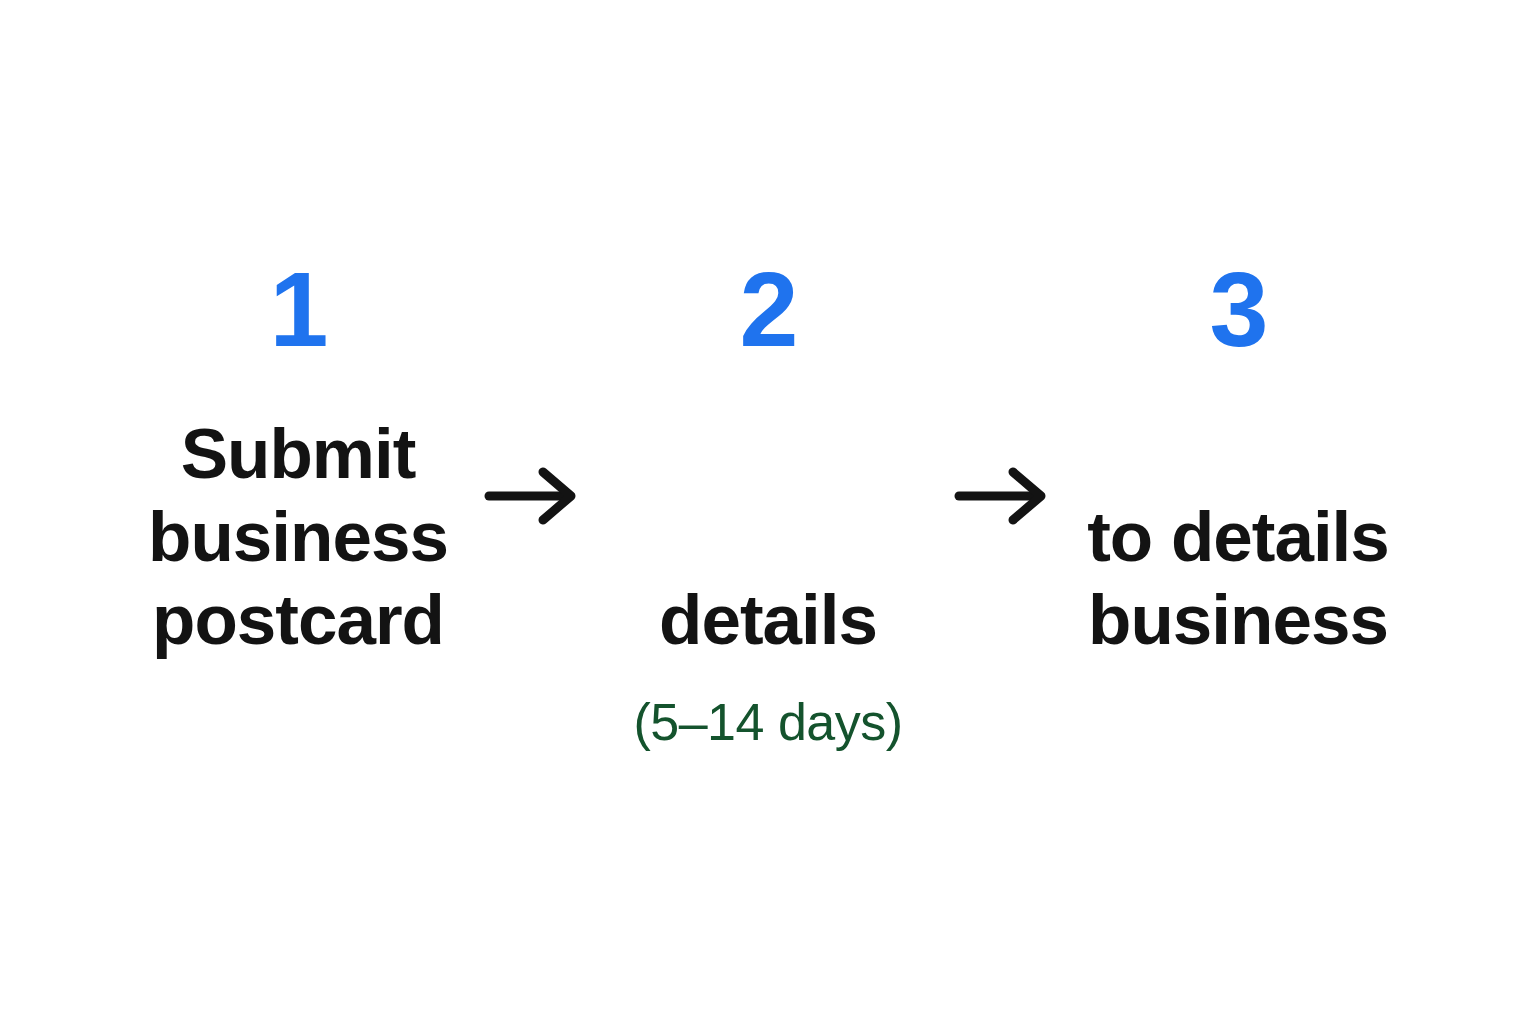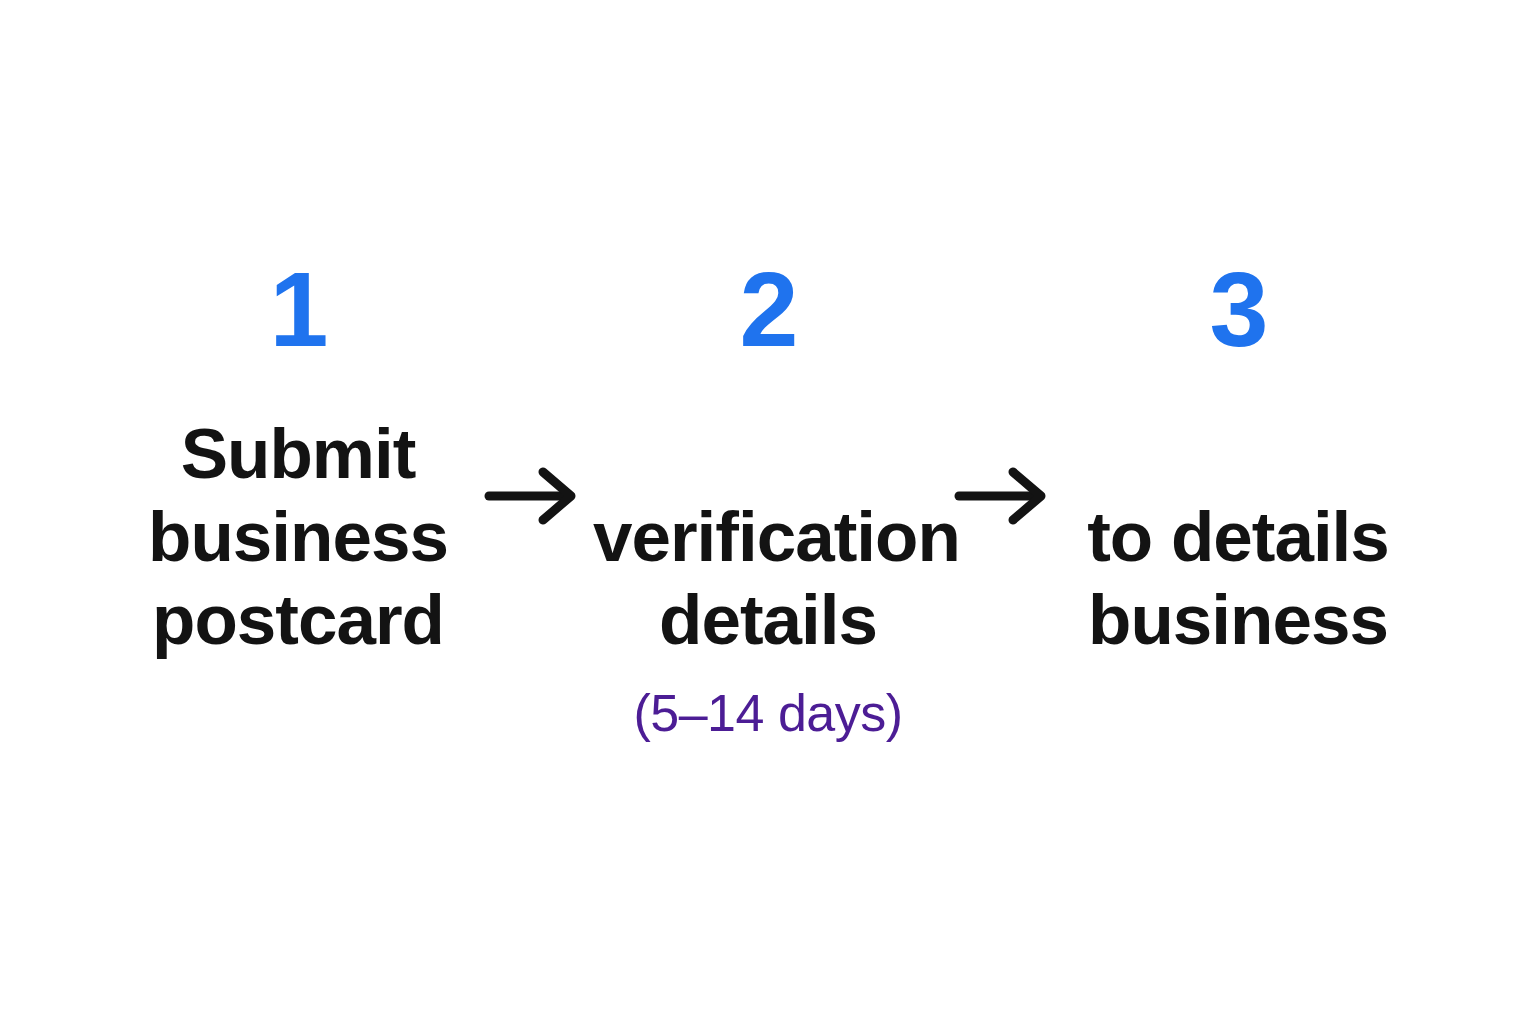--- a/index.html
+++ b/index.html
@@ -39,22 +39,22 @@
     line-height: 1.17;
     font-weight: 700;
     letter-spacing: -1px;
     color: #131313;
   }
   .step-subtitle {
     font-size: 52px;
     line-height: 1.1;
     font-weight: 400;
     letter-spacing: -0.5px;
-    color: #4c1d95;
-    margin-top: 24px;
+    color: #14532d;
+    margin-top: 33px;
   }
   .arrow {
     flex: 0 0 auto;
     width: 120px;
     margin-top: 208px;
     display: flex;
     justify-content: center;
   }
   .arrow svg {
     display: block;
@@ -79,21 +79,21 @@
       <svg width="100" height="64" viewBox="0 0 100 64" fill="none" xmlns="http://www.w3.org/2000/svg">
         <path d="M6 32 H 86" stroke="#131313" stroke-width="9" stroke-linecap="round"></path>
         <path d="M60 8 L 88 32 L 60 56" stroke="#131313" stroke-width="9" stroke-linecap="round" stroke-linejoin="round" fill="none"></path>
       </svg>
     </div>
 
     <div class="step">
       <div class="step-number">2</div>
       <div class="step-title">
         <br>
-        <span>verification</span><br>
+        <br>
         <span>details</span>
       </div>
       <div class="step-subtitle">(5–14 days)</div>
     </div>
 
     <div class="arrow">
       <svg width="100" height="64" viewBox="0 0 100 64" fill="none" xmlns="http://www.w3.org/2000/svg">
         <path d="M6 32 H 86" stroke="#131313" stroke-width="9" stroke-linecap="round"></path>
         <path d="M60 8 L 88 32 L 60 56" stroke="#131313" stroke-width="9" stroke-linecap="round" stroke-linejoin="round" fill="none"></path>
       </svg>

